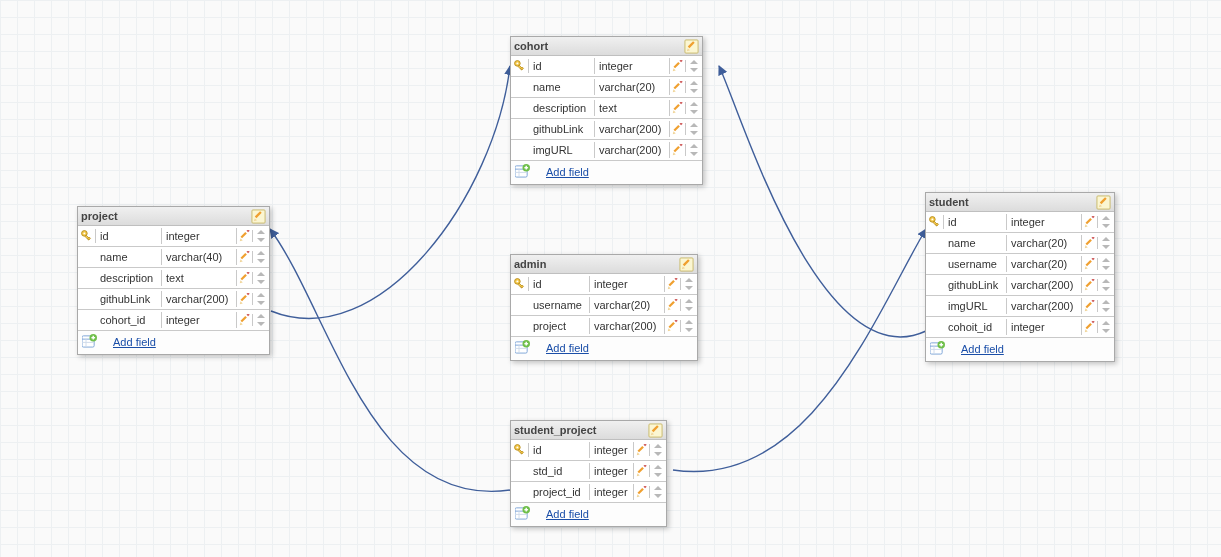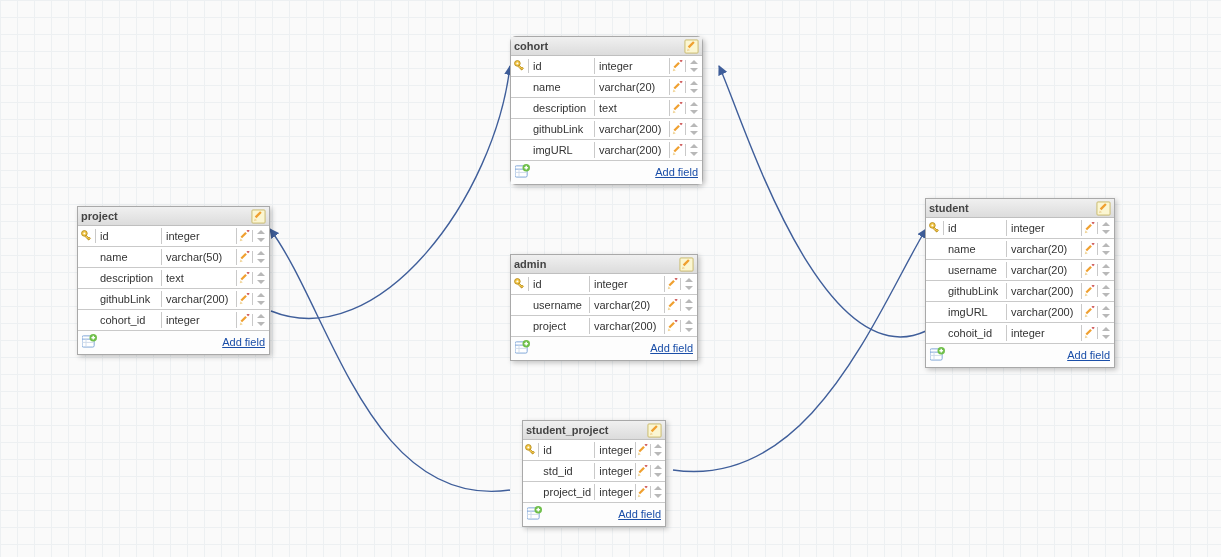--- a/index.html
+++ b/index.html
@@ -67,23 +67,22 @@
   .cell:last-child { border-right: none; }
   .key-cell { width: 18px; justify-content: center; padding: 0; }
   .name-cell { }
   .type-cell { }
   .act-cell { width: 16px; justify-content: center; padding: 0; }
   .footer {
     border-top: 1px solid #c9c9c9;
     padding: 3px 4px 4px 4px;
     display: flex;
     align-items: center;
-    gap: 4px;
+    gap: 16px;
     background: #fdfdfd;
-    justify-content: space-between;
   }
   .footer a {
     color: #1a4ea8;
     text-decoration: underline;
     font-size: 11px;
   }
   
   .ico { display: inline-block; }
   .ico-key svg, .ico-pencil svg, .ico-updn svg, .ico-editbox svg, .ico-add svg {
     display: block;
@@ -148,21 +147,21 @@
     <svg width="10" height="14" viewBox="0 0 10 14">
       <polygon points="5,1 9,5 1,5" fill="#b8b8b8"></polygon>
       <polygon points="5,13 9,9 1,9" fill="#b8b8b8"></polygon>
     </svg>
   </span>
           </div>
         </div>
         <div class="row">
           <div class="cell key-cell"></div>
           <div class="cell name-cell" style="width: 66px;">name</div>
-          <div class="cell type-cell" style="width: 75px;">varchar(50)</div>
+          <div class="cell type-cell" style="width: 75px;">varchar(40)</div>
           <div class="cell act-cell">
             <span class="ico ico-pencil">
     <svg width="12" height="12" viewBox="0 0 16 16">
       <rect x="2" y="9" width="9" height="3" fill="#f0a030" transform="rotate(-45 2 9)"></rect>
       <polygon points="1,15 2,11 5,14" fill="#f0d59a"></polygon>
       <rect x="10" y="1" width="3" height="3" fill="#d06060" transform="rotate(-45 10 1)"></rect>
     </svg>
   </span>
           </div>
           <div class="cell act-cell">
@@ -249,21 +248,21 @@
       <line x1="0" y1="9" x2="13" y2="9" stroke="#cdd9ea"></line>
       <line x1="4.3" y1="5.5" x2="4.3" y2="14" stroke="#cdd9ea"></line>
       <circle cx="12" cy="4" r="4" fill="#6fbf4a"></circle>
       <line x1="12" y1="2" x2="12" y2="6" stroke="#fff" stroke-width="1.5"></line>
       <line x1="10" y1="4" x2="14" y2="4" stroke="#fff" stroke-width="1.5"></line>
     </svg>
   </span></span>
         <a href="#">Add field</a>
       </div>
     </div>
-    <div class="tbl" style="left: 510px; top: 36px; width: 193px; border-radius: 6px;">
+    <div class="tbl" style="left: 510px; top: 36px; width: 193px;">
       <div class="tbl-header">
         <span>cohort</span>
         <span class="edit-ico">
           <span class="ico ico-editbox">
     <svg width="15" height="15" viewBox="0 0 16 16">
       <rect x="1" y="1" width="14" height="14" rx="1" fill="#fbf6d2" stroke="#c9b96a"></rect>
       <rect x="4" y="8" width="8" height="2.5" fill="#f0a030" transform="rotate(-45 4 8)"></rect>
       <polygon points="3,13 4,10 6.5,12" fill="#f0d59a"></polygon>
     </svg>
   </span>
@@ -503,21 +502,21 @@
       <line x1="0" y1="9" x2="13" y2="9" stroke="#cdd9ea"></line>
       <line x1="4.3" y1="5.5" x2="4.3" y2="14" stroke="#cdd9ea"></line>
       <circle cx="12" cy="4" r="4" fill="#6fbf4a"></circle>
       <line x1="12" y1="2" x2="12" y2="6" stroke="#fff" stroke-width="1.5"></line>
       <line x1="10" y1="4" x2="14" y2="4" stroke="#fff" stroke-width="1.5"></line>
     </svg>
   </span></span>
         <a href="#">Add field</a>
       </div>
     </div>
-    <div class="tbl" style="left: 522px; top: 420px; width: 144px;">
+    <div class="tbl" style="left: 510px; top: 420px; width: 157px;">
       <div class="tbl-header">
         <span>student_project</span>
         <span class="edit-ico">
           <span class="ico ico-editbox">
     <svg width="15" height="15" viewBox="0 0 16 16">
       <rect x="1" y="1" width="14" height="14" rx="1" fill="#fbf6d2" stroke="#c9b96a"></rect>
       <rect x="4" y="8" width="8" height="2.5" fill="#f0a030" transform="rotate(-45 4 8)"></rect>
       <polygon points="3,13 4,10 6.5,12" fill="#f0d59a"></polygon>
     </svg>
   </span>
@@ -608,21 +607,21 @@
       <line x1="0" y1="9" x2="13" y2="9" stroke="#cdd9ea"></line>
       <line x1="4.3" y1="5.5" x2="4.3" y2="14" stroke="#cdd9ea"></line>
       <circle cx="12" cy="4" r="4" fill="#6fbf4a"></circle>
       <line x1="12" y1="2" x2="12" y2="6" stroke="#fff" stroke-width="1.5"></line>
       <line x1="10" y1="4" x2="14" y2="4" stroke="#fff" stroke-width="1.5"></line>
     </svg>
   </span></span>
         <a href="#">Add field</a>
       </div>
     </div>
-    <div class="tbl" style="left: 925px; top: 198px; width: 190px;">
+    <div class="tbl" style="left: 925px; top: 192px; width: 190px;">
       <div class="tbl-header">
         <span>student</span>
         <span class="edit-ico">
           <span class="ico ico-editbox">
     <svg width="15" height="15" viewBox="0 0 16 16">
       <rect x="1" y="1" width="14" height="14" rx="1" fill="#fbf6d2" stroke="#c9b96a"></rect>
       <rect x="4" y="8" width="8" height="2.5" fill="#f0a030" transform="rotate(-45 4 8)"></rect>
       <polygon points="3,13 4,10 6.5,12" fill="#f0d59a"></polygon>
     </svg>
   </span>

